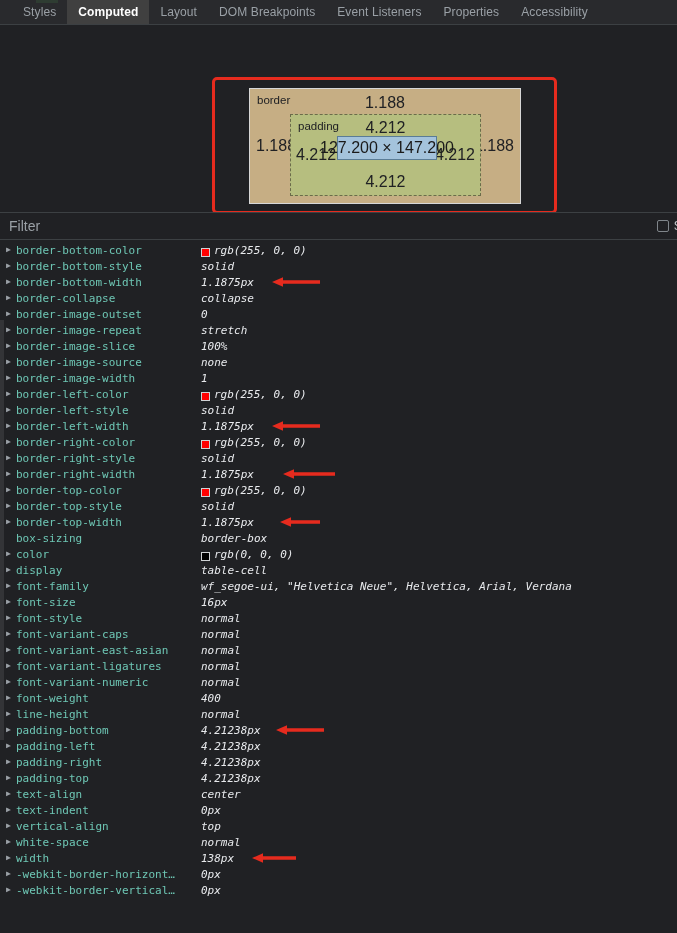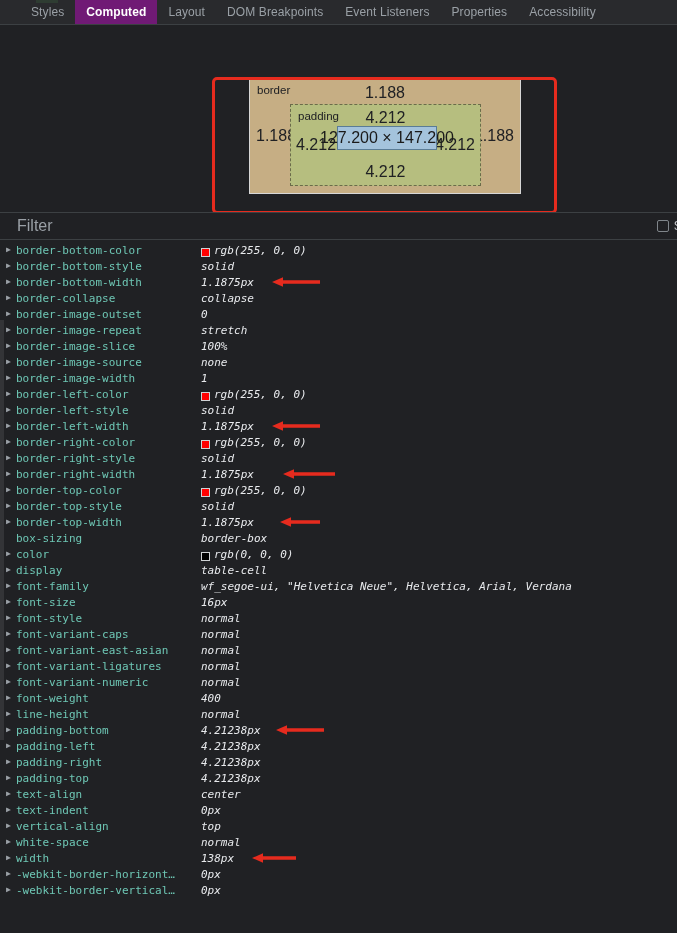--- a/index.html
+++ b/index.html
@@ -15,35 +15,35 @@
   }
 
   
   #tabbar {
     position: relative;
     height: 25px;
     background: #292a2d;
     border-bottom: 1px solid #3c4043;
     display: flex;
     align-items: stretch;
-    padding-left: 20px;
+    padding-left: 12px;
     overflow: hidden;
   }
   .tab {
     display: flex;
     align-items: center;
     padding: 0 11px;
     font-size: 12px;
     color: #9aa0a6;
     white-space: nowrap;
     letter-spacing: 0.1px;
     cursor: default;
   }
   .tab.active {
-    background: #701a75;
+    background: #404040;
     color: #ffffff;
     font-weight: bold;
   }
   
   #tab-artifact {
     position: absolute;
     left: 36px; top: -4px;
     width: 22px; height: 7px;
     background: #2f4034;
     opacity: .85;
@@ -64,21 +64,21 @@
     left: 212px; top: 52px;
     width: 345px; height: 137px;
     border: 3px solid #e62b1e;
     border-radius: 5px;
     pointer-events: none;
   }
 
   
   #box-border {
     position: absolute;
-    left: 249px; top: 53px;
+    left: 249px; top: 63px;
     width: 272px; height: 116px;
     background: #c6ae84;
     border: 1px solid #d7d7d7;
     color: #1a1a1a;
     font-size: 11.5px;
   }
   .box-label {
     position: absolute;
     left: 7px; top: 5px;
     font-size: 11.5px;
@@ -136,22 +136,22 @@
     overflow: hidden;
   }
   #filter-input {
     flex: 1;
     height: 100%;
     background: transparent;
     border: 0;
     outline: none;
     color: #e8eaed;
     font-family: "Liberation Sans", sans-serif;
-    font-size: 16px;
-    padding-left: 17px;
+    font-size: 14px;
+    padding-left: 9px;
   }
   #filter-input::placeholder { color: #9aa0a6; opacity: 1; }
   #show-all-wrap {
     display: flex;
     align-items: center;
     gap: 5px;
     padding-right: 0;
     margin-right: -18px;
     white-space: nowrap;
   }

